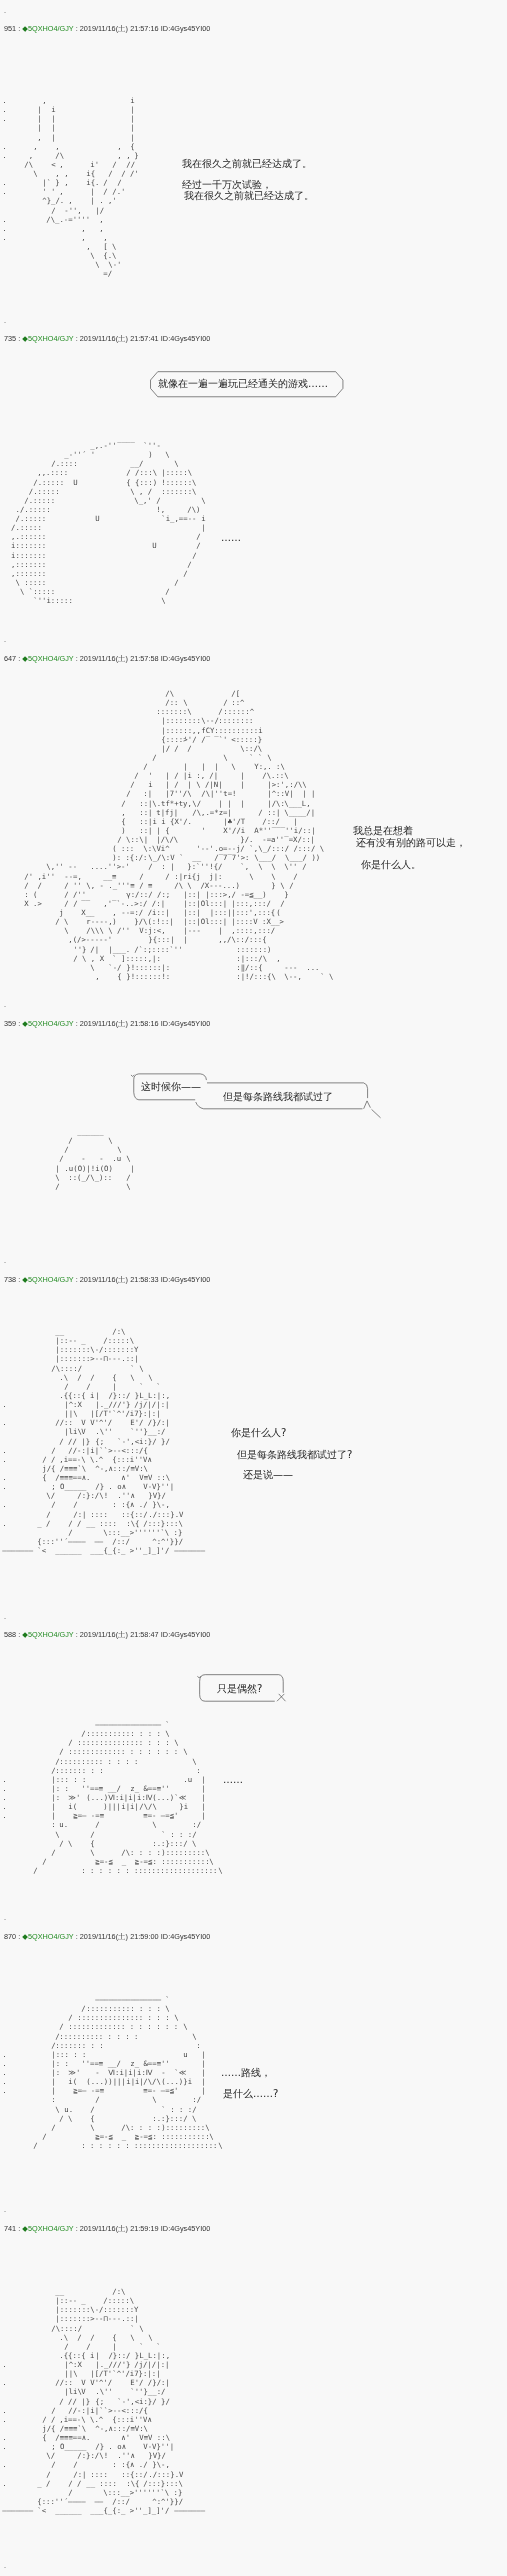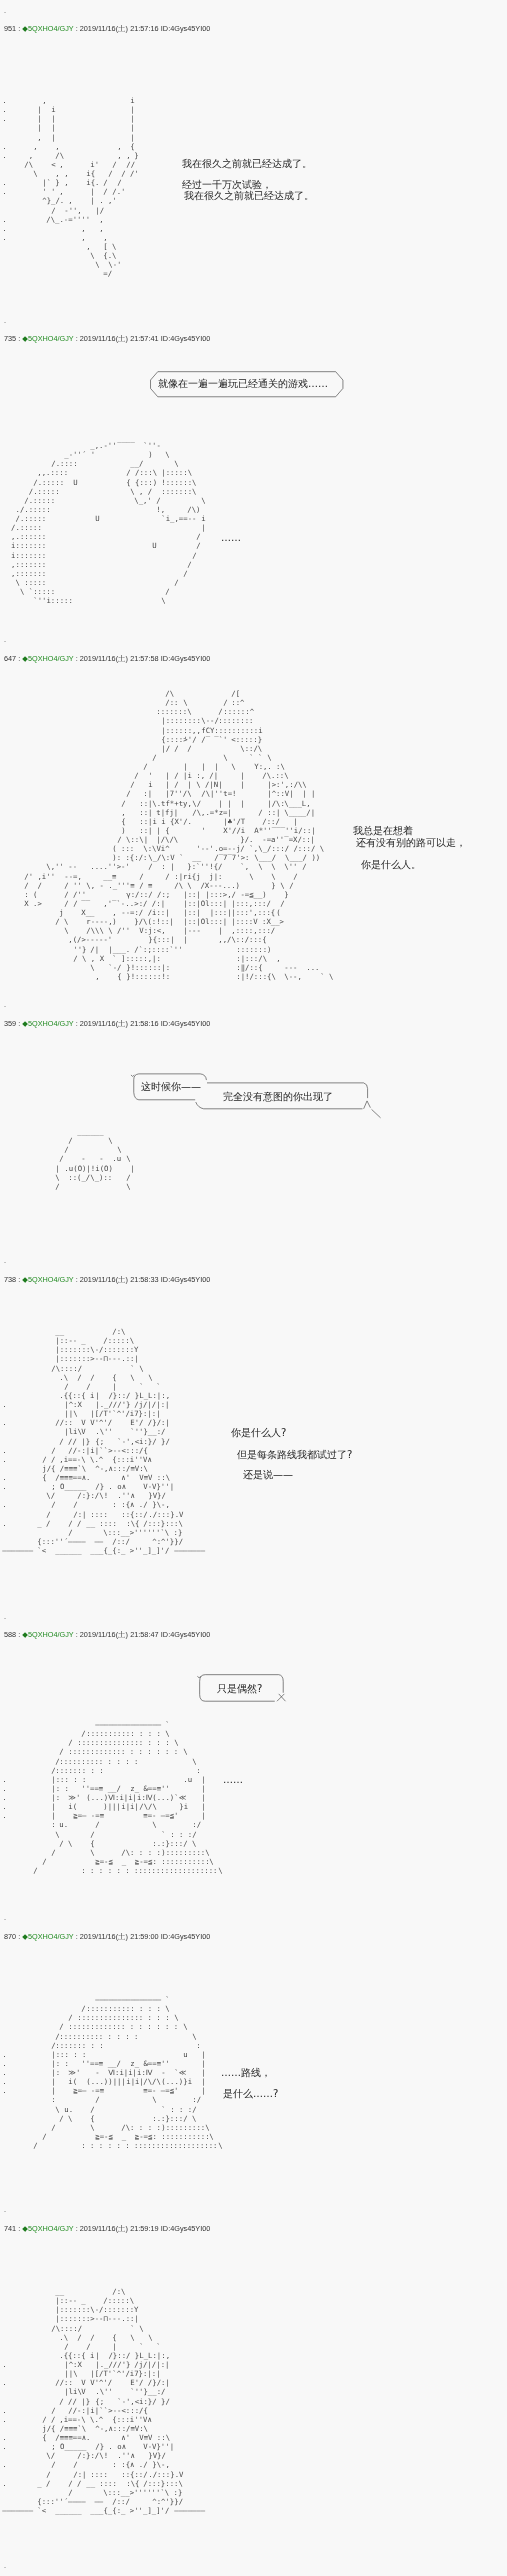--- a/index.html
+++ b/index.html
@@ -532,21 +532,21 @@
   </div>
 
   <div class="post" style="top:1001px;height:256px">
     <div class="dot" style="top:0px">.</div>
     <div class="hdr" style="top:17.5px"><span>359</span><span> : </span><span class="trip"><span class="diamond">◆</span><span>5QXHO4/GJY</span></span><span> : </span><span>2019/11/16(土)</span><span class="gap">21:58:16</span><span class="gap">ID:4Gys45YI00</span></div>
     <svg class="bubble" style="left:127px;top:67px" width="262" height="54" viewBox="0 0 465 95">
       <path d="M130 10 L21 10 Q12 11 12 20 L12 43 Q13 55 21 56 L121 56 M130 10 Q140 11 141 21 M7 12 Q10 17 13 12"></path>
       <path d="M142 26 L420 26 Q427 28 427 36 L427 53 M426 58 L420 72 M426 58 L432 70 M434 73 L450 88 M418 72 L136 72 Q126 70 122 60"></path>
     </svg>
     <div class="say" style="left:141px;top:80px">这时候你——</div>
-    <div class="say" style="left:223px;top:90px">完全没有意图的你出现了</div>
+    <div class="say" style="left:223px;top:90px">但是每条路线我都试过了</div>
     <div class="aa" style="top: 126px; height: 64px;">
         <div class="aa-row" style="top: 0px;">
           <span class="aa-seg" style="left: 75px;">______</span>
         </div>
         <div class="aa-row" style="top: 9px;">
           <span class="aa-seg" style="left: 66px;">/</span>
           <span class="aa-seg" style="left: 106px;">\</span>
         </div>
         <div class="aa-row" style="top: 18px;">
           <span class="aa-seg" style="left: 62px;">/</span>

